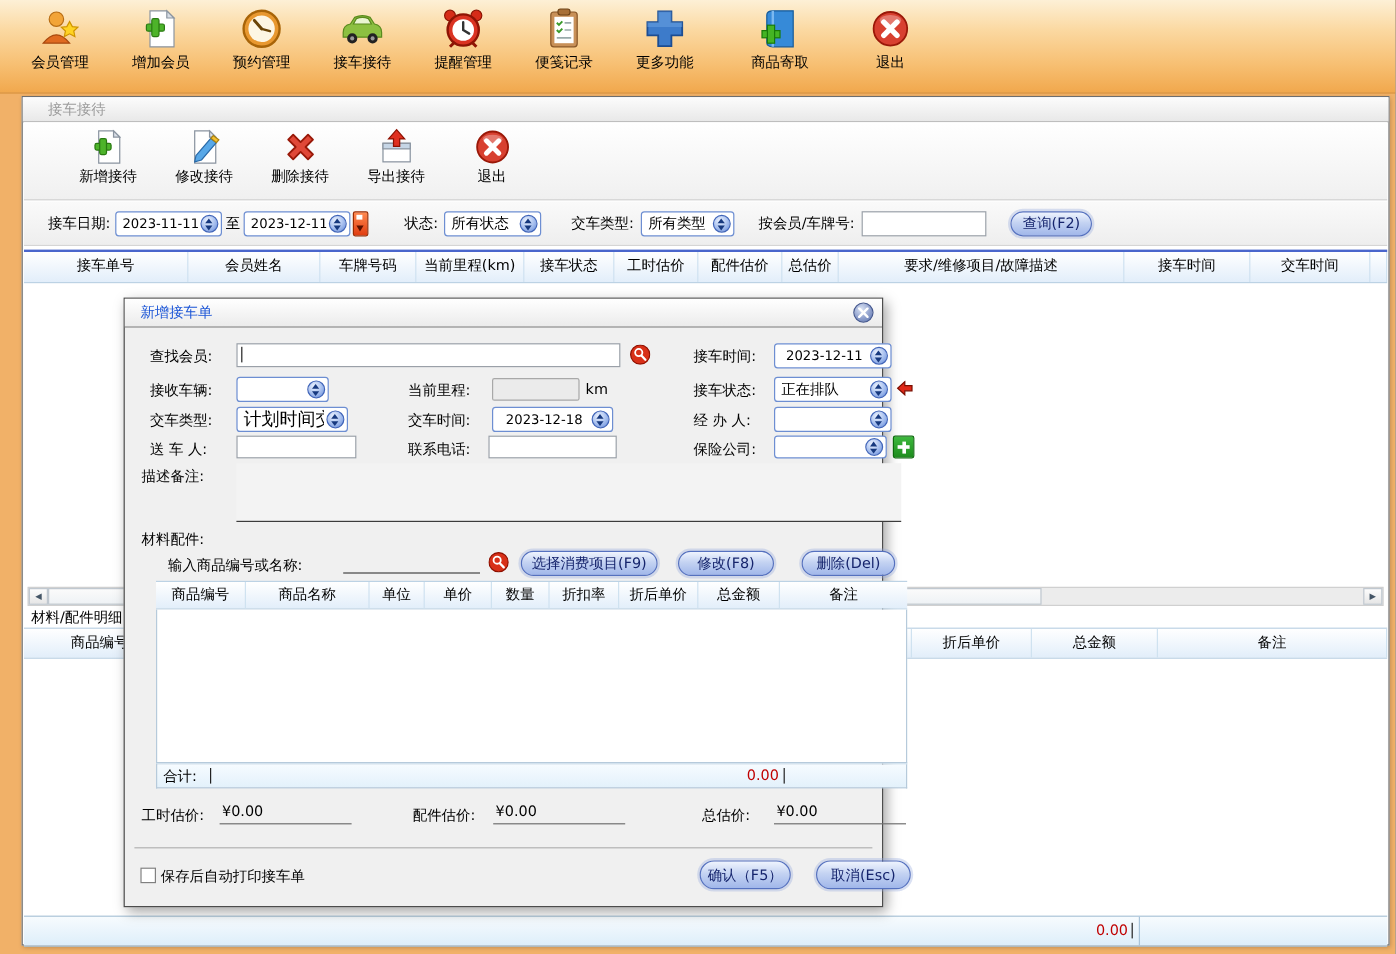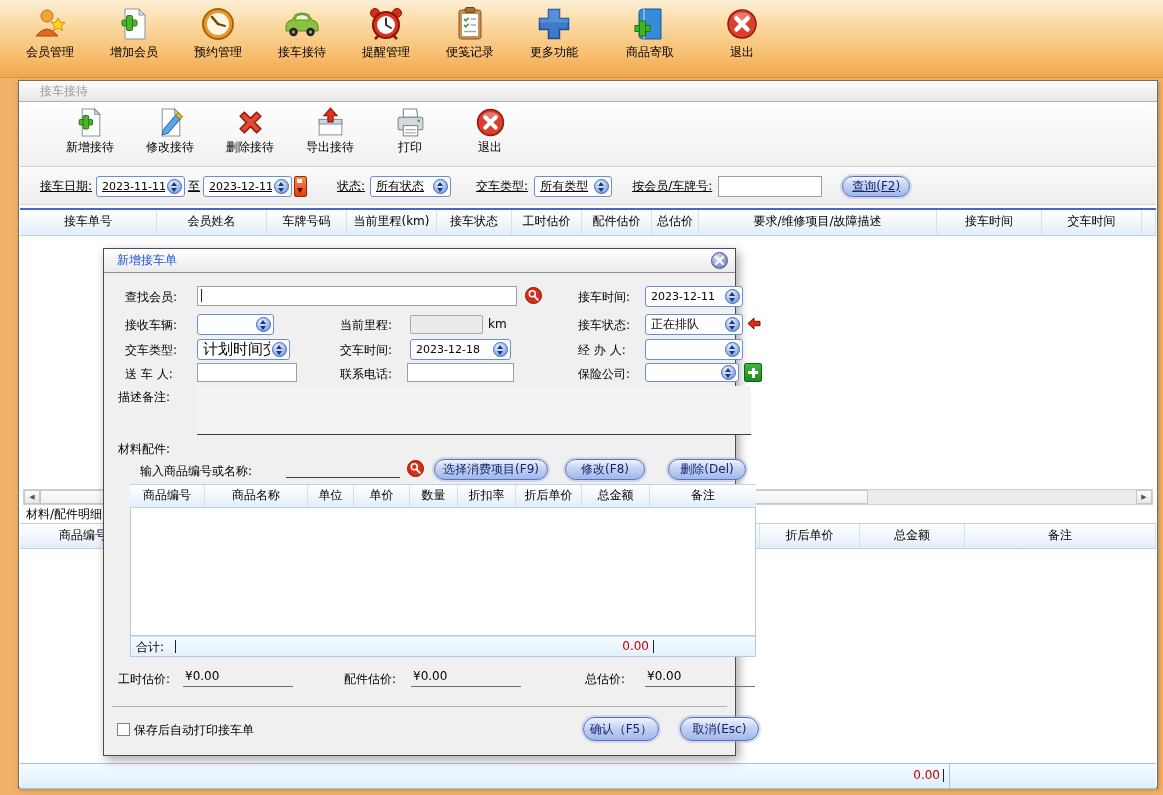--- a/index.html
+++ b/index.html
@@ -19,26 +19,26 @@
              background:linear-gradient(#fcfcfc,#e8e8e8);border-bottom:1px solid #b0b0b0;}
   .win-body{position:absolute;top:21px;left:1px;right:1px;bottom:1px;background:#fff;}
   .toolbar2{position:absolute;top:0;left:0;right:0;height:65px;box-sizing:border-box;
             background:linear-gradient(#ffffff,#f0f0f0);border-bottom:1px solid #cfcfcf;
             display:flex;padding:4px 0 0 36px;}
   .t2i{width:68px;margin-right:12px;display:flex;flex-direction:column;align-items:center;cursor:pointer;flex:none;}
   .t2i svg{width:33px;height:33px;display:block;}
   .filterbar{position:absolute;top:66px;left:0;right:0;height:37px;box-sizing:border-box;
              background:linear-gradient(#fafafa,#eeeeee);border-bottom:1px solid #d5d5d5;
              display:flex;align-items:center;padding-left:20px;}
-  .filterbar>*{flex:none;text-decoration:underline;}
+  .filterbar>*{flex:none;}
   
   .combo{height:21px;background:#fff;border:1px solid #6d8ed2;border-radius:3px;display:inline-flex;
          align-items:center;padding:0 2px 0 5px;box-sizing:border-box;cursor:pointer;}
   .combo .val{flex:1;white-space:nowrap;overflow:hidden;}
-  .combo .val.dt{font-size:11px;}
+  .combo .val.dt{font-size:11px;text-align:center;}
   .spin{position:relative;width:15px;height:15px;border-radius:50%;flex:none;margin-left:2px;box-sizing:border-box;
         background:radial-gradient(circle at 38% 30%,#eef4ff 0%,#a9c1ef 50%,#6389d8 100%);border:1px solid #4064b8;}
   .spin::before{content:"";position:absolute;left:3px;top:2px;border-left:3px solid transparent;
         border-right:3px solid transparent;border-bottom:4px solid #17397f;}
   .spin::after{content:"";position:absolute;left:3px;top:8px;border-left:3px solid transparent;
         border-right:3px solid transparent;border-top:4px solid #17397f;}
   .pillbtn{display:inline-flex;align-items:center;justify-content:center;border:1px solid #5571bf;
         border-radius:11px;background:linear-gradient(#eff4fe,#c4d3f2 45%,#a1b7ea);color:#16256d;
         cursor:pointer;box-shadow:0 0 0 2px rgba(150,170,220,.35);height:21px;box-sizing:border-box;white-space:nowrap;}
   .tinput{height:21px;border:1px solid #9aa0a8;background:#fff;box-sizing:border-box;font:inherit;padding:2px 3px;}
@@ -250,33 +250,20 @@
                 <rect x="5" y="13" width="22" height="15" fill="#fff" stroke="#8a94a0"></rect>
                 <rect x="5" y="13" width="22" height="4.5" fill="#c6d6e6" stroke="#8a94a0"></rect>
                 <path d="M16 2 l6.5 7.5 h-4 v6 h-5 v-6 h-4z" fill="#e03020" stroke="#8e1000"></path>
               </svg>
             </span>
           <span class="lbl">导出接待</span>
         </div>
         <div class="t2i">
           <span>
               <svg viewBox="0 0 32 32" width="33" height="33">
-                <path d="M9 3 h13 l1 8 h-14 z" fill="#fff" stroke="#7a848e"></path>
-                <rect x="4" y="11" width="24" height="12" rx="2" fill="#d6dade" stroke="#7a848e"></rect>
-                <rect x="9" y="19" width="14" height="10" fill="#fff" stroke="#7a848e"></rect>
-                <line x1="11" y1="23" x2="21" y2="23" stroke="#aab" stroke-width="1.2"></line>
-                <line x1="11" y1="26" x2="21" y2="26" stroke="#aab" stroke-width="1.2"></line>
-                <circle cx="24" cy="14.5" r="1.3" fill="#4a4"></circle>
-              </svg>
-            </span>
-          <span class="lbl">打印</span>
-        </div>
-        <div class="t2i">
-          <span>
-              <svg viewBox="0 0 32 32" width="33" height="33">
                 <circle cx="16" cy="16" r="12.5" fill="#d84030" stroke="#9a1808" stroke-width="1.5"></circle>
                 <ellipse cx="16" cy="10" rx="8" ry="4" fill="#fff" opacity=".3"></ellipse>
                 <path d="M11 11 L21 21 M21 11 L11 21" stroke="#fff" stroke-width="4" stroke-linecap="round"></path>
               </svg>
             </span>
           <span class="lbl">退出</span>
         </div>
       </div>
 
       <div class="filterbar">

